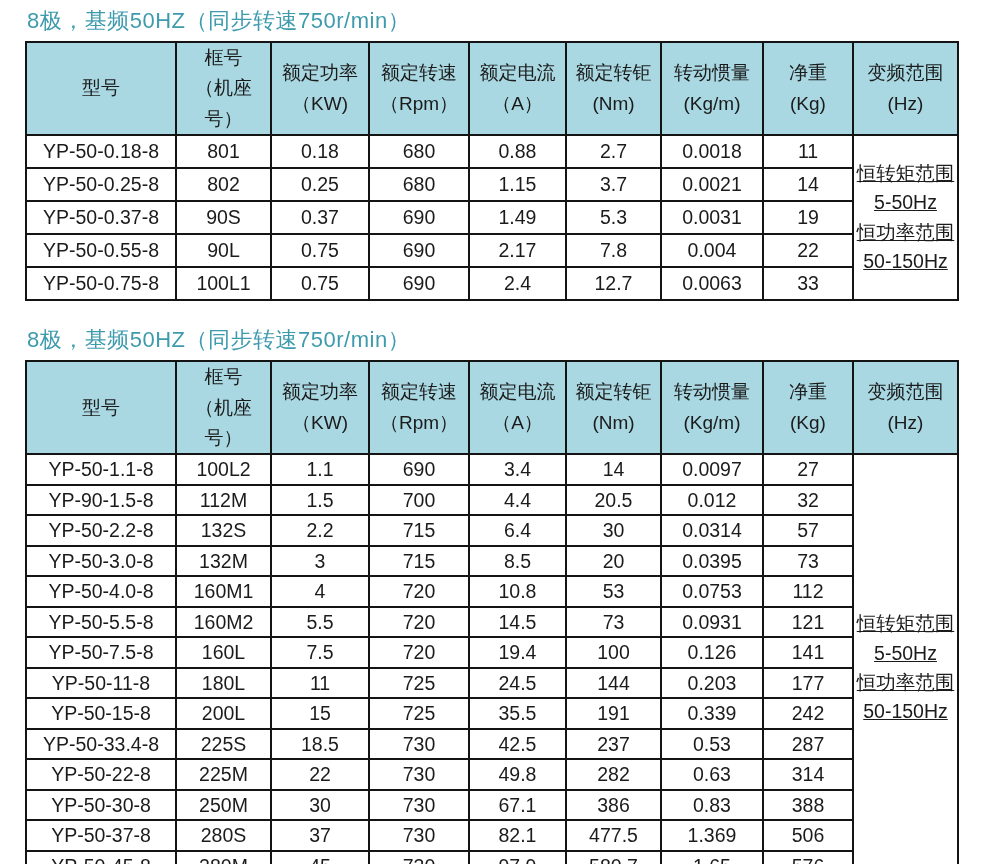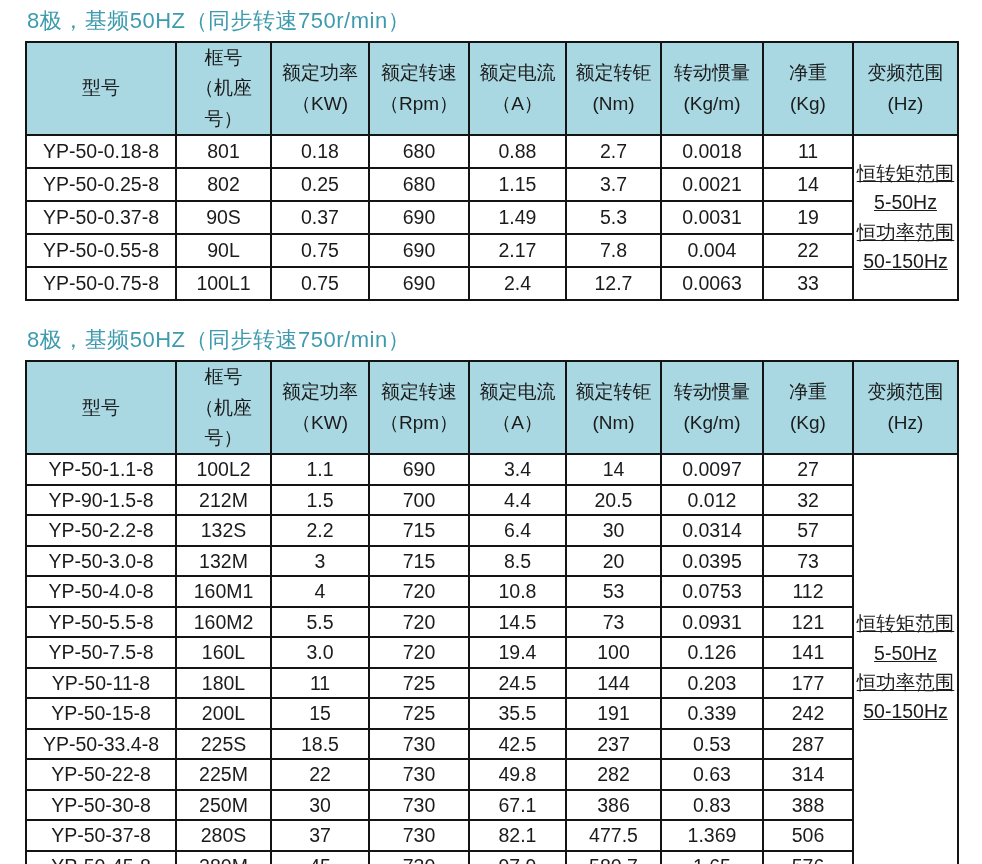--- a/index.html
+++ b/index.html
@@ -242,21 +242,21 @@
             <td>27</td>
             <td class="range-cell" rowspan="14">
               <div>恒转矩范围</div>
               <div>5-50Hz</div>
               <div>恒功率范围</div>
               <div>50-150Hz</div>
             </td>
           </tr>
           <tr>
             <td>YP-90-1.5-8</td>
-            <td>212M</td>
+            <td>112M</td>
             <td>1.5</td>
             <td>700</td>
             <td>4.4</td>
             <td>20.5</td>
             <td>0.012</td>
             <td>32</td>
           </tr>
           <tr>
             <td>YP-50-2.2-8</td>
             <td>132S</td>
@@ -293,21 +293,21 @@
             <td>5.5</td>
             <td>720</td>
             <td>14.5</td>
             <td>73</td>
             <td>0.0931</td>
             <td>121</td>
           </tr>
           <tr>
             <td>YP-50-7.5-8</td>
             <td>160L</td>
-            <td>3.0</td>
+            <td>7.5</td>
             <td>720</td>
             <td>19.4</td>
             <td>100</td>
             <td>0.126</td>
             <td>141</td>
           </tr>
           <tr>
             <td>YP-50-11-8</td>
             <td>180L</td>
             <td>11</td>

